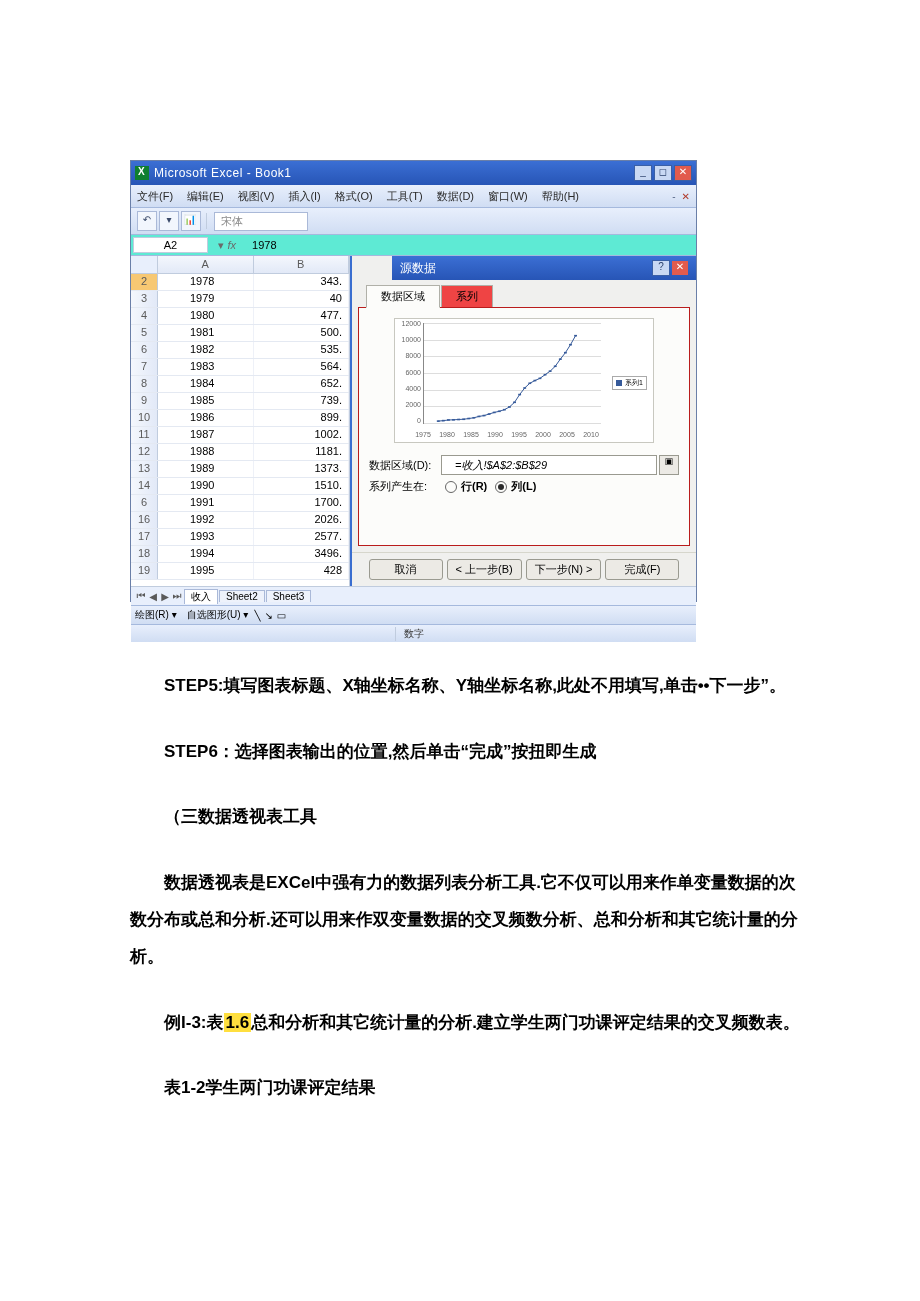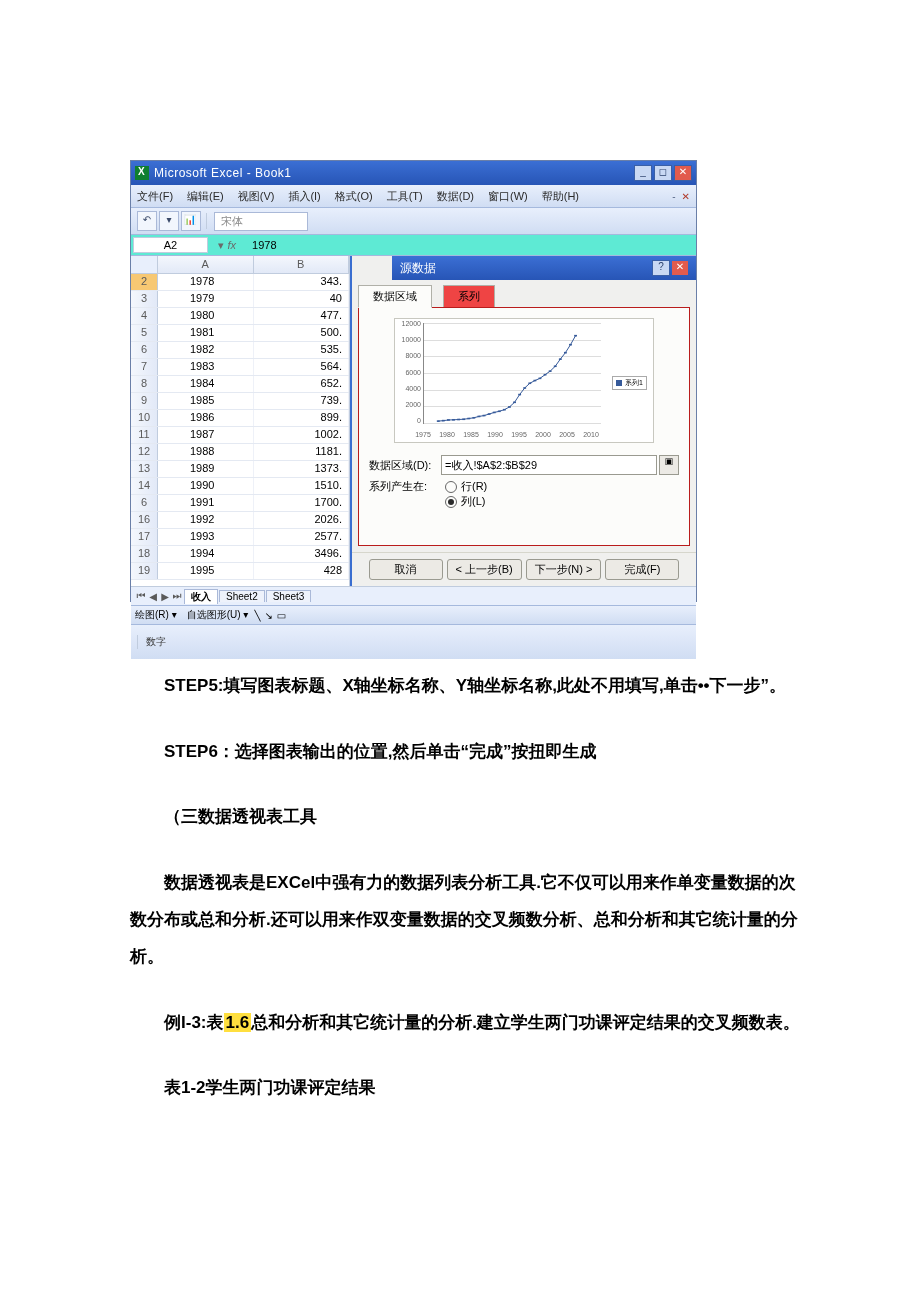--- a/index.html
+++ b/index.html
@@ -198,22 +198,22 @@
   .wiz-close {
     width: 16px; height: 14px;
     background: #e25b4d;
     color: #fff;
     text-align: center;
     line-height: 12px;
     font-size: 10px;
   }
   .tabs {
     display: flex;
-    padding: 4px 6px 0;
-    gap: 11px;
+    padding: 4px 14px 0;
+    gap: 1px;
   }
   .tab {
     background: #ef4444;
     border: 1px solid #b0b0a8;
     border-bottom: none;
     padding: 3px 14px;
     font-size: 11px;
     position: relative;
     top: 1px;
   }
@@ -291,35 +291,36 @@
   .form-row {
     display: flex;
     align-items: center;
     margin: 4px 0;
     font-size: 11px;
   }
   .form-label { width: 72px; }
   .data-range-input {
     flex: 1;
     border: 1px solid #9a9a90;
-    padding: 1px 3px;
+    padding: 1px 13px;
     background: #fff;
     height: 16px;
     font-size: 11px;
+    font-style: italic;
   }
   .range-btn {
     width: 18px;
     height: 18px;
     border: 1px solid #9a9a90;
     background: #eceae5;
     margin-left: 2px;
     font-size: 9px;
     text-align: center;
   }
-  .radio-group { display: flex; flex-direction: column; gap: 0; margin-left: 4px; }
+  .radio-group { display: flex; gap: 8px; margin-left: 4px; font-weight: bold; }
   .radio-opt { display: flex; align-items: center; gap: 4px; }
   .radio-o {
     width: 10px; height: 10px; border: 1px solid #666; border-radius: 50%;
     display: inline-block; position: relative;
   }
   .radio-o.checked::after {
     content: ""; position: absolute; left: 2px; top: 2px; width: 6px; height: 6px;
     background: #2a2a2a; border-radius: 50%;
   }
   .wiz-buttons {
@@ -349,39 +350,39 @@
     gap: 0;
   }
   .nav-btn { width: 12px; text-align: center; color: #5a5a5a; }
   .stab {
     border: 1px solid #aab9d8;
     border-bottom: none;
     background: #eef2fb;
     padding: 0 6px;
     margin-left: 1px;
   }
-  .stab.active { background: #fff; font-weight: bold; }
+  .stab.active { background: #fff; font-weight: normal; }
   .drawbar {
     height: 18px;
     background: linear-gradient(to bottom, #e8effc, #d0ddf3);
     display: flex;
     align-items: center;
     padding: 0 4px;
     font-size: 10px;
     border-top: 1px solid #a5b9dd;
     border-bottom: 1px solid #a5b9dd;
   }
   .statusbar {
-    height: 34px;
+    height: 17px;
     background: linear-gradient(to bottom, #e8effc, #d0ddf3);
     display: flex;
     align-items: center;
     padding: 0 6px;
     font-size: 10px;
-    justify-content: flex-start;
+    justify-content: center;
     gap: 30px;
     color: #3a3a3a;
   }
   .status-seg { border-left: 1px solid #c0ccde; padding: 0 8px; }
   
   .doc-text {
     font-size: 17px;
     line-height: 2.2;
     color: #000;
     font-weight: 700;

